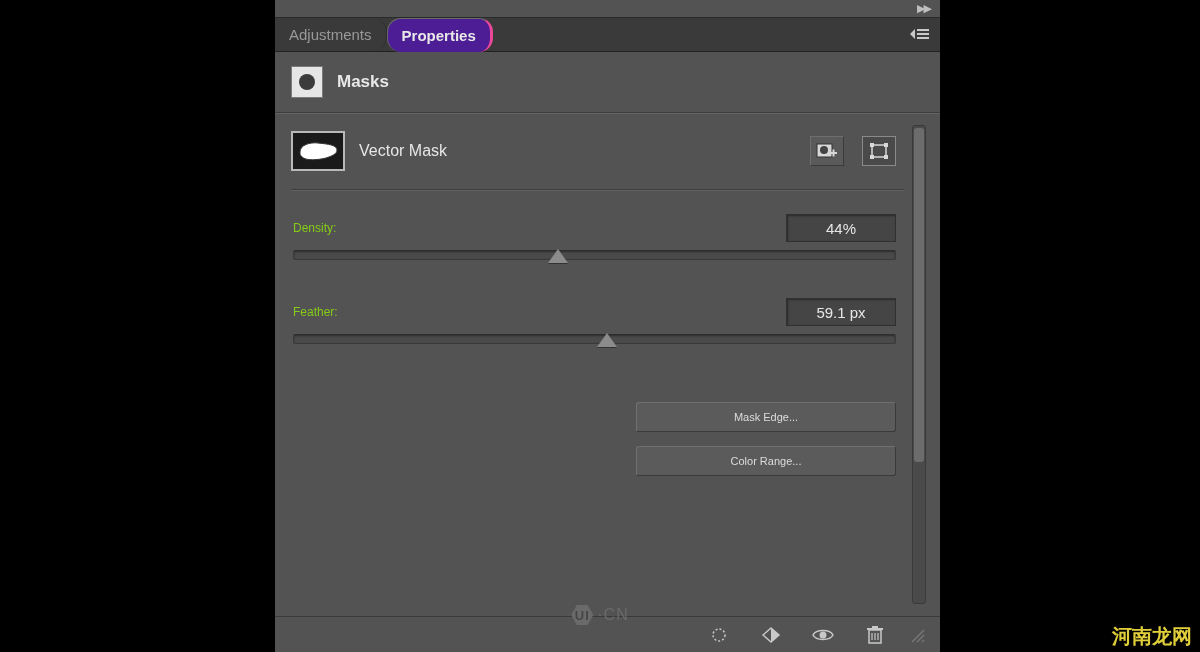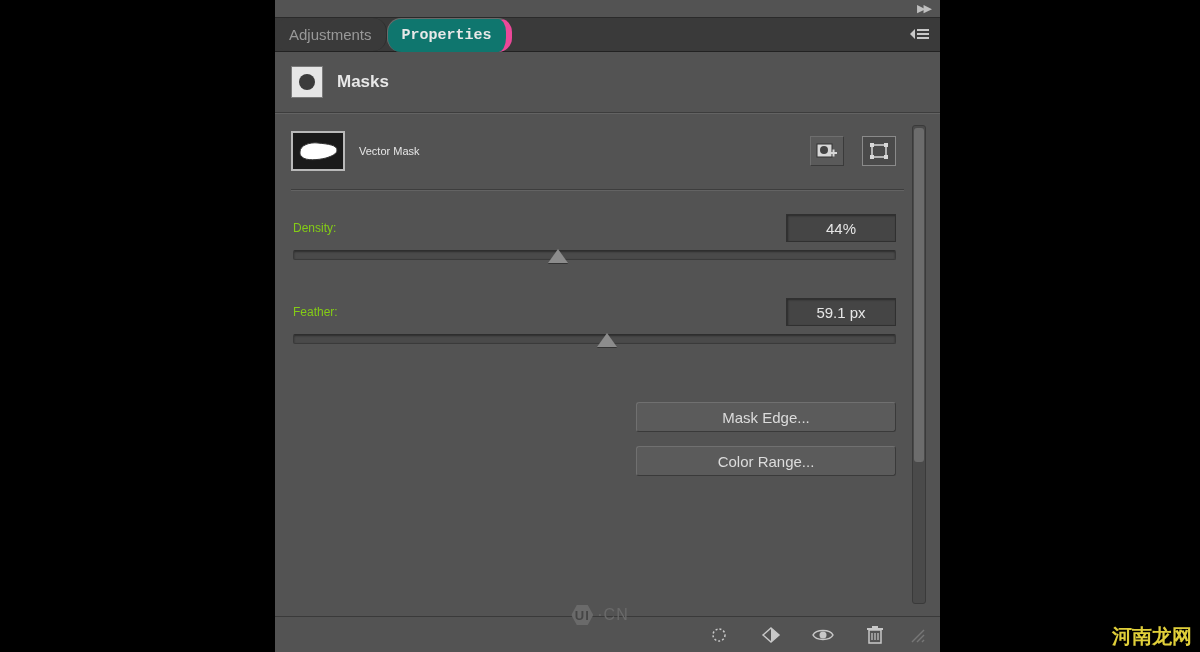--- a/index.html
+++ b/index.html
@@ -28,27 +28,27 @@
   .tab {
     padding: 8px 14px 8px 14px;
     color: #999;
     font-size: 15px;
     background: #3a3a3a;
     cursor: pointer;
     border-right: 1px solid #2e2e2e;
     border-radius: 14px;
   }
   .tab.active {
-    background: #0f766e;
+    background: #4c1d95;
     color: #e8e8e8;
     font-weight: bold;
     border-top: 1px solid #6a6a6a;
     border-left: 1px solid #6a6a6a;
-    border-right: 6px solid #ec4899;
-    position: relative; top: 1px; font-family: Liberation Mono, monospace;
+    border-right: 3px solid #ec4899;
+    position: relative; top: 1px;
   }
   .panel-menu {
     position: absolute; right: 10px; top: 10px;
     color: #ccc; font-size: 12px;
   }
   .section-header {
     display: flex; align-items: center;
     padding: 14px 16px;
     gap: 14px;
   }
@@ -86,21 +86,21 @@
     padding: 18px 8px 18px 0;
     gap: 14px;
   }
   .mask-thumb {
     width: 54px; height: 40px;
     background: #1a1a1a;
     border: 2px solid #b9b9b9;
     display: flex; align-items: center; justify-content: center;
   }
   .mask-thumb svg { width: 44px; height: 28px; }
-  .mask-label { color: #e6e6e6; font-size: 11px; }
+  .mask-label { color: #e6e6e6; font-size: 16px; }
   .maskrow .spacer { flex: 1; }
   .iconbtn {
     width: 34px; height: 30px;
     background: #5a5a5a;
     border: 1px solid #3a3a3a;
     border-top-color: #6e6e6e; border-left-color: #6e6e6e;
     display: flex; align-items: center; justify-content: center;
     cursor: pointer;
     margin-left: 4px;
   }
@@ -136,21 +136,21 @@
     filter: drop-shadow(0 1px 0 #333);
   }
   .refine { display: flex; padding: 10px 8px 0 2px; gap: 20px; }
   .refine-label { color: #9c9c9c; font-size: 17px; width: 130px; padding-top: 6px; }
   .refine-buttons { flex: 1; display: flex; flex-direction: column; gap: 14px; align-items: flex-end; }
   .btn {
     width: 260px; height: 30px;
     background: #5b5b5b;
     border: 1px solid #3a3a3a;
     border-top-color: #707070; border-left-color: #707070;
-    color: #dcdcdc; font-size: 15px;
+    color: #dcdcdc; font-size: 11px;
     display: flex; align-items: center; justify-content: center;
     cursor: pointer;
     border-radius: 3px;
   }
   .footer {
     height: 36px;
     border-top: 1px solid #3a3a3a;
     display: flex; align-items: center; justify-content: flex-end;
     padding: 0 12px;
     gap: 30px;

